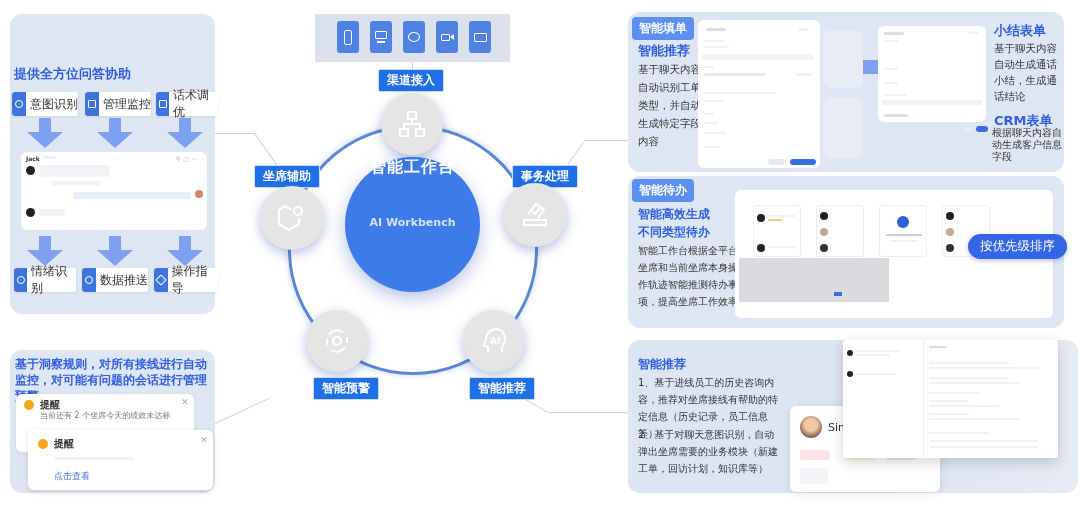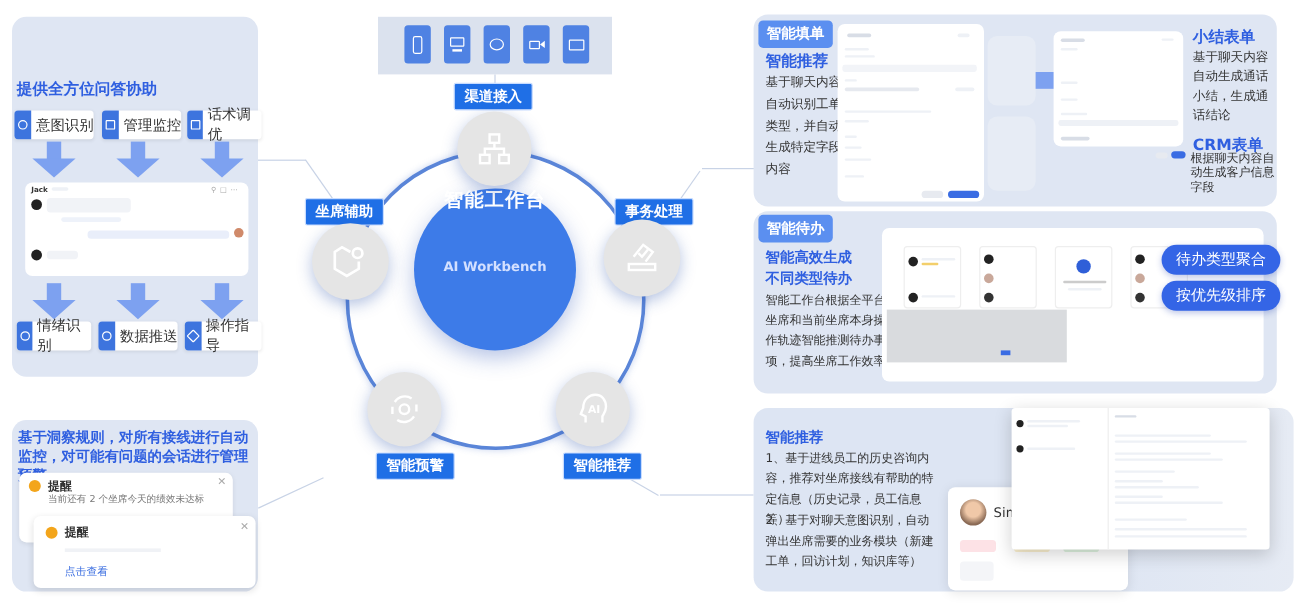--- a/index.html
+++ b/index.html
@@ -297,21 +297,20 @@
     </div>
     <div class="abs" style="left:207px;top:15px;width:48px;height:52px;border:1px solid #eee;border-radius:3px;">
       <div class="abs" style="left:3px;top:6px;width:8px;height:8px;border-radius:50%;background:#222;"></div>
       <div class="abs" style="left:3px;top:22px;width:8px;height:8px;border-radius:50%;background:#c9a89a;"></div>
       <div class="abs" style="left:3px;top:38px;width:8px;height:8px;border-radius:50%;background:#333;"></div>
     </div>
     <div class="abs" style="left:4px;top:68px;width:150px;height:44px;background:#d9dbde;">
       <div class="abs" style="left:95px;top:34px;width:8px;height:4px;background:#3a6ce3;"></div>
     </div>
   </div>
-  <div class="pill" style="left:340px;top:28px;">待办类型聚合</div>
   <div class="pill" style="left:340px;top:58px;">按优先级排序</div>
 </div>
 
 <div class="panel" style="left:628px;top:340px;width:450px;height:153px;background:linear-gradient(90deg,#dde5f3 0%,#dde5f3 60%,#e6ebf4 100%);">
   <div class="abs title-blue" style="left:10px;top:16px;font-size:12px;">智能推荐</div>
   <div class="abs" style="left:10px;top:34px;width:145px;font-size:10px;line-height:17px;color:#333;">1、基于进线员工的历史咨询内容，推荐对坐席接线有帮助的特定信息（历史记录，员工信息等）</div>
   <div class="abs" style="left:10px;top:86px;width:145px;font-size:10px;line-height:17px;color:#333;">2、基于对聊天意图识别，自动弹出坐席需要的业务模块（新建工单，回访计划，知识库等）</div>
 </div>
 
 <div class="abs" style="left:790px;top:406px;width:150px;height:86px;background:#fff;border-radius:6px;box-shadow:0 2px 10px rgba(0,0,0,0.1);">

